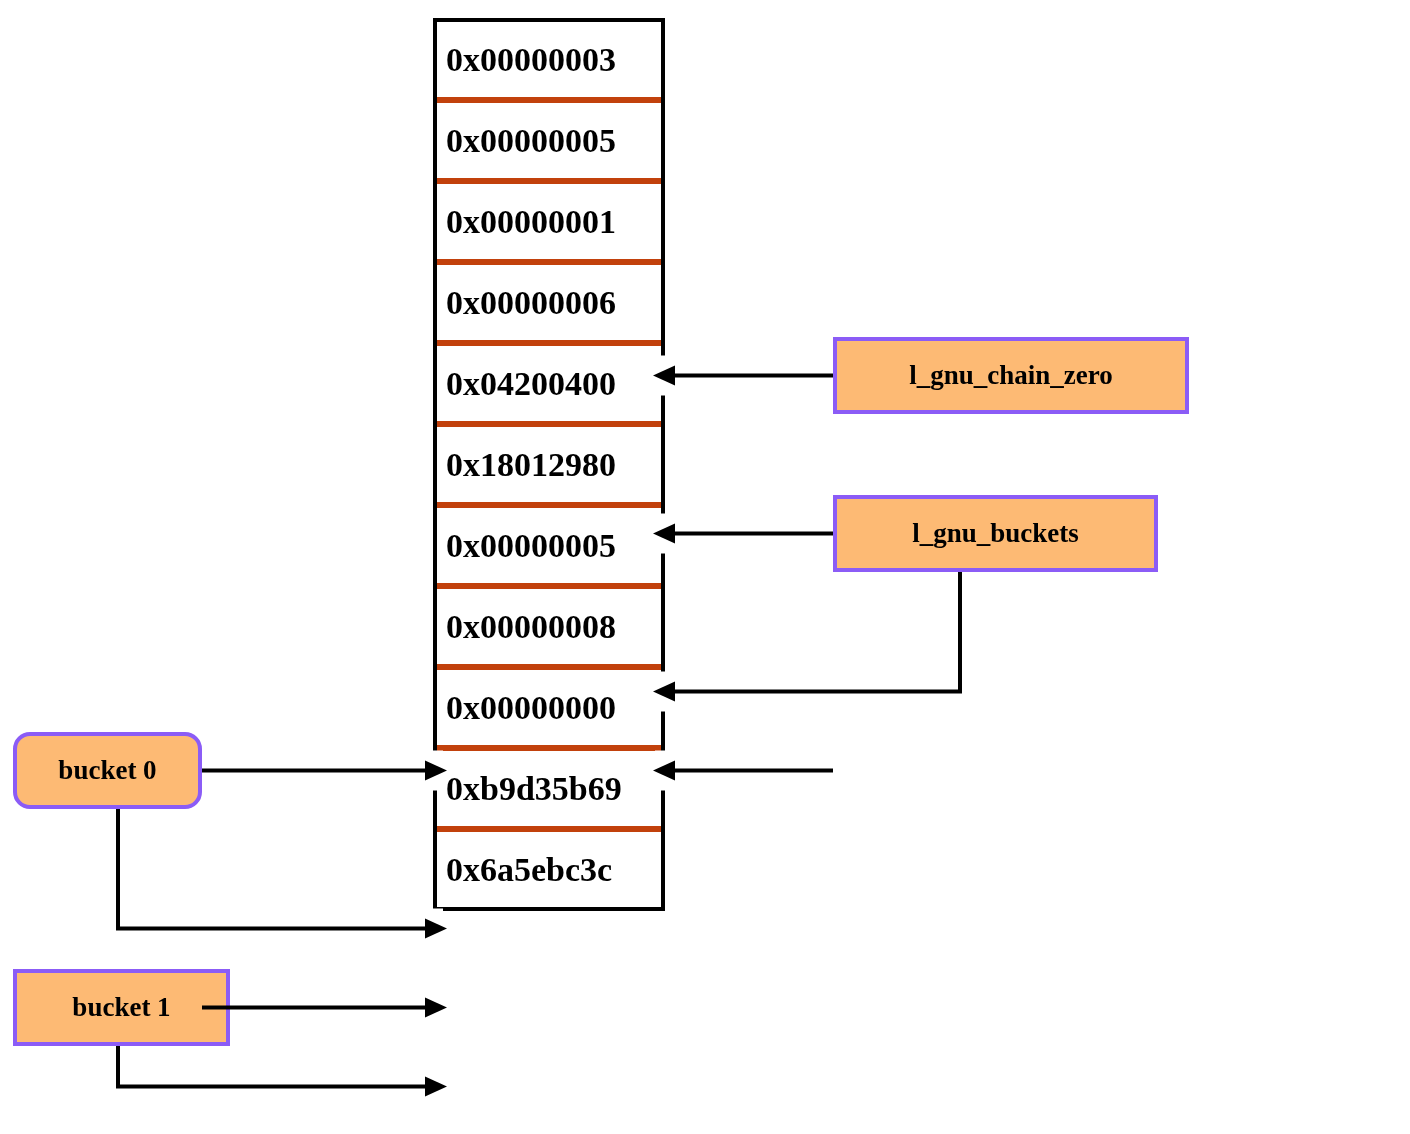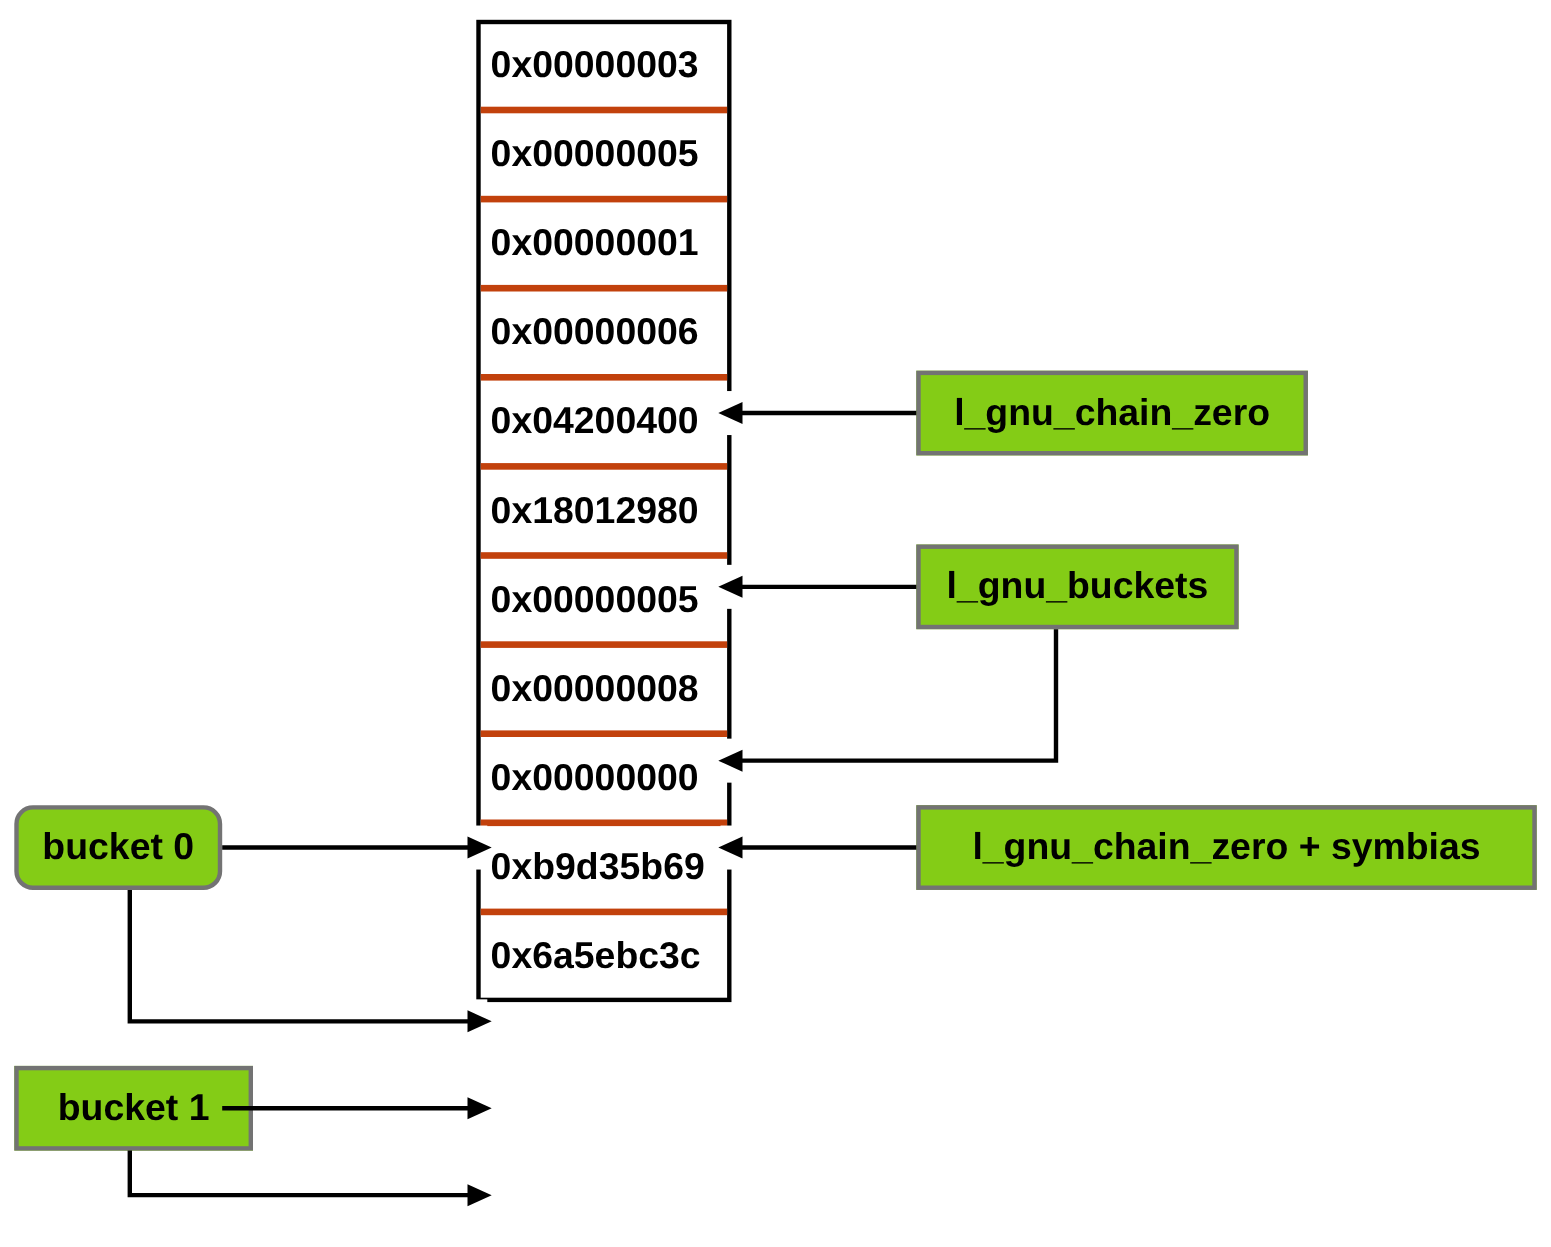--- a/index.html
+++ b/index.html
@@ -5,21 +5,21 @@
   html, body {
     margin: 0;
     padding: 0;
     background: #ffffff;
   }
   #stage {
     position: relative;
     width: 1410px;
     height: 1134px;
     background: #ffffff;
-    font-family: Liberation Sans, sans-serif;
+    font-family: Liberation Serif, serif;
     overflow: hidden;
   }
   
   .mem {
     position: absolute;
     left: 433px;
     top: 18px;
     width: 224px;
     border: 4px solid #000;
     box-sizing: content-box;
@@ -34,34 +34,34 @@
     font-size: 34px;
     font-weight: bold;
     color: #000;
     white-space: nowrap;
   }
   .cell:first-child { border-top: none; }
 
   
   .labelbox {
     position: absolute;
-    border: 4px solid #737373;
-    background: #84cc16;
+    border: 4px solid #8b5cf6;
+    background: #fdba74;
     box-sizing: border-box;
     height: 77px;
     display: flex;
     align-items: center;
     justify-content: center;
-    font-size: 34px;
+    font-size: 27px;
     font-weight: bold;
     color: #000;
     white-space: nowrap;
   }
   #box-chain-zero        { left: 833px; top: 337px; width: 356px; }
-  #box-buckets           { left: 833px; top: 495px; width: 293px; }
+  #box-buckets           { left: 833px; top: 495px; width: 325px; }
   #box-chain-zero-symbias{ left: 833px; top: 732px; width: 564px; }
   #box-bucket-0          { left: 13px;  top: 732px; width: 189px; border-radius: 17px; }
   #box-bucket-1          { left: 13px;  top: 969px; width: 217px; }
 
   .overlay {
     position: absolute;
     left: 0;
     top: 0;
     pointer-events: none;
   }
@@ -90,23 +90,20 @@
       <div class="cell">0x00000000</div>
       <div class="cell">0xb9d35b69</div>
       <div class="cell">0x6a5ebc3c</div>
     </div>
 
   <div class="labelbox" id="box-chain-zero">
     <span>l_gnu_chain_zero</span>
   </div>
   <div class="labelbox" id="box-buckets">
     <span>l_gnu_buckets</span>
-  </div>
-  <div class="labelbox" id="box-chain-zero-symbias">
-    <span>l_gnu_chain_zero + symbias</span>
   </div>
 
   <div class="labelbox" id="box-bucket-0">
     <span>bucket 0</span>
   </div>
   <div class="labelbox" id="box-bucket-1">
     <span>bucket 1</span>
   </div>
 
   <svg class="overlay" width="1410" height="1134" viewBox="0 0 1410 1134">

